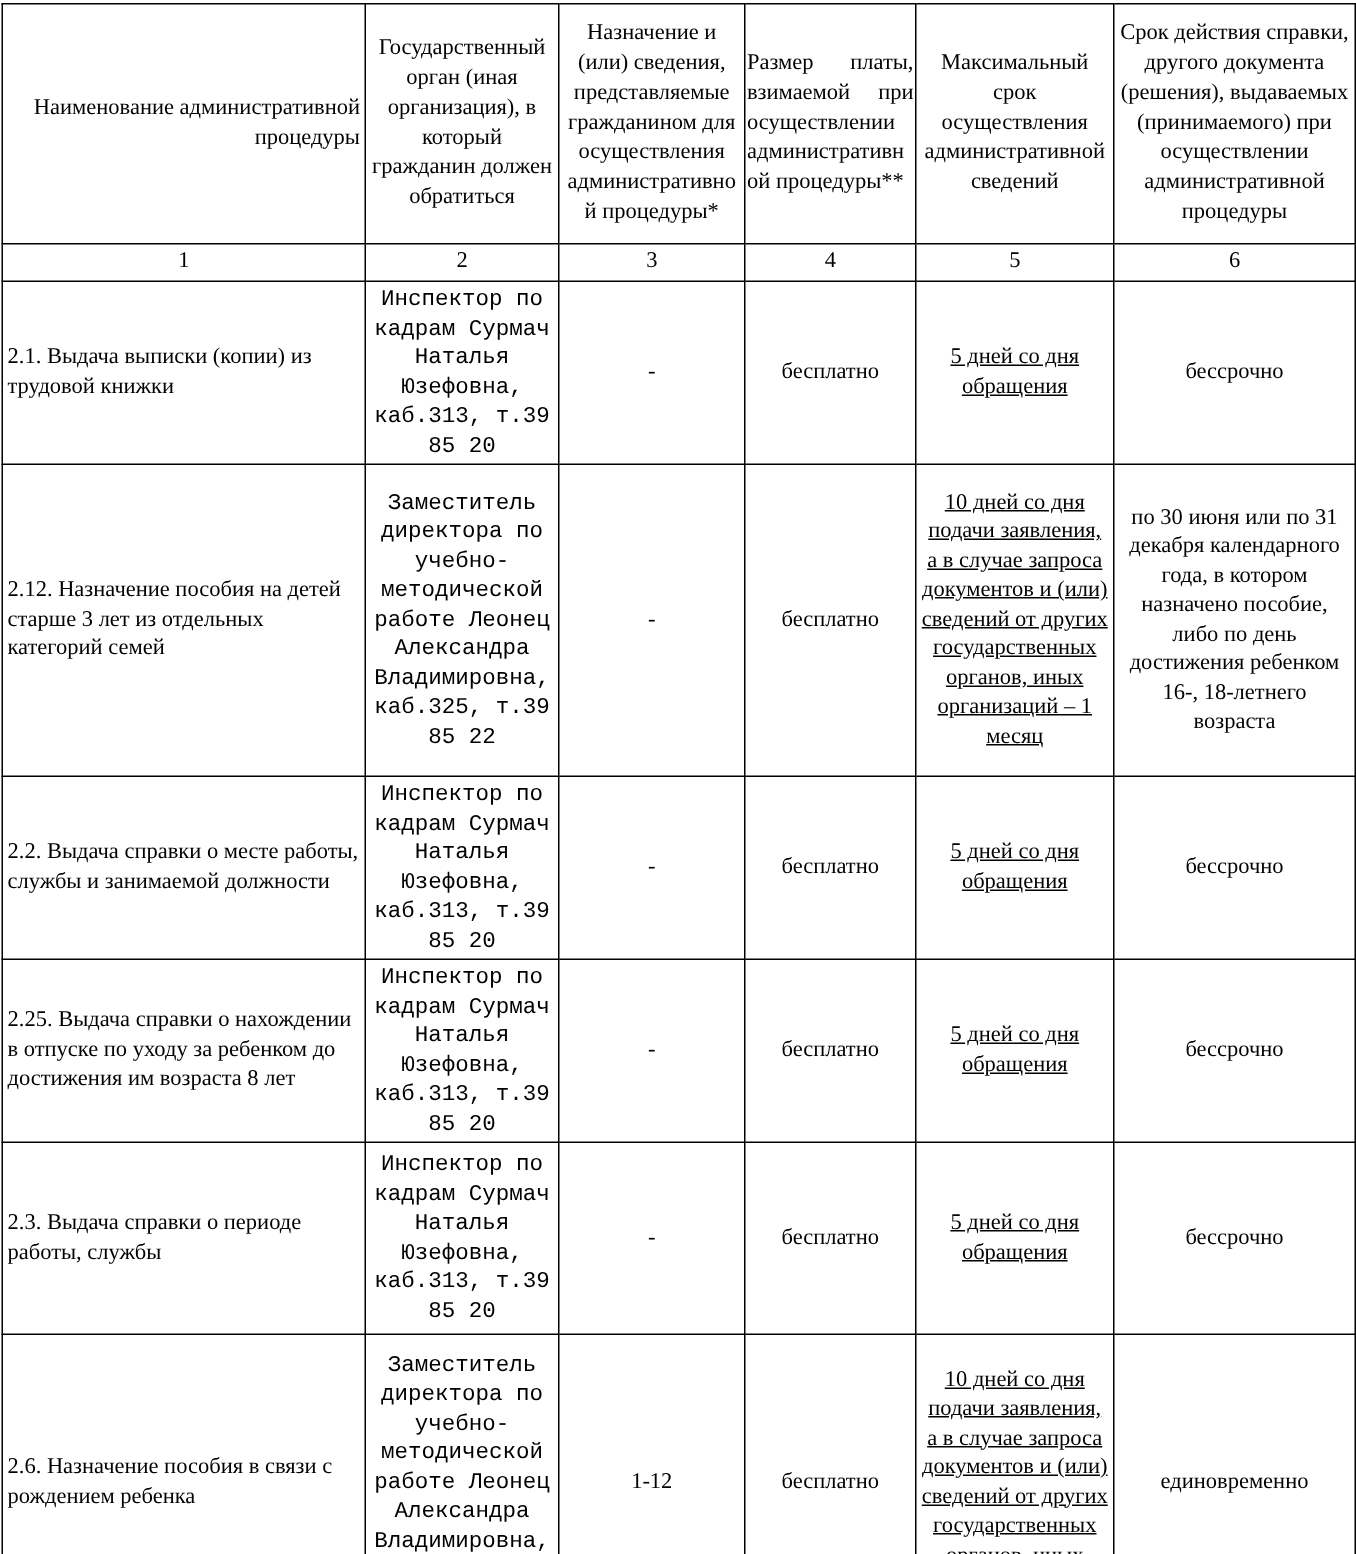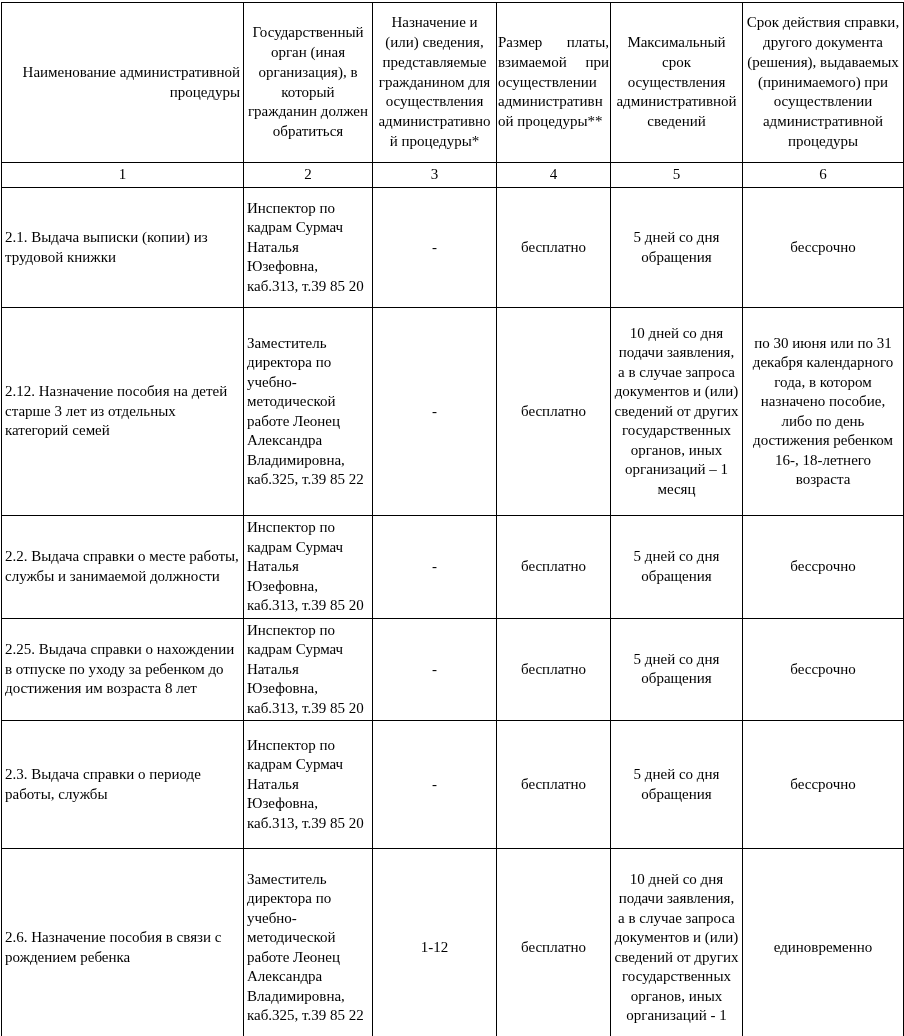--- a/index.html
+++ b/index.html
@@ -76,27 +76,30 @@
     text-align: left;
     vertical-align: middle;
     padding-left: 5px;
     line-height: 1.45;
   }
   td.center-cell {
     text-align: center;
     vertical-align: middle;
   }
   td.org-cell {
+    text-align: center;
     vertical-align: middle;
     line-height: 1.30;
+    font-family: Liberation Mono, monospace;
   }
   td.term-cell {
     text-align: center;
     vertical-align: middle;
     line-height: 1.32;
+    text-decoration: underline;
   }
   td.valid-cell {
     text-align: center;
     vertical-align: middle;
     line-height: 1.32;
     margin-left: 10px;
   }
 </style>
 </head>
 <body>

